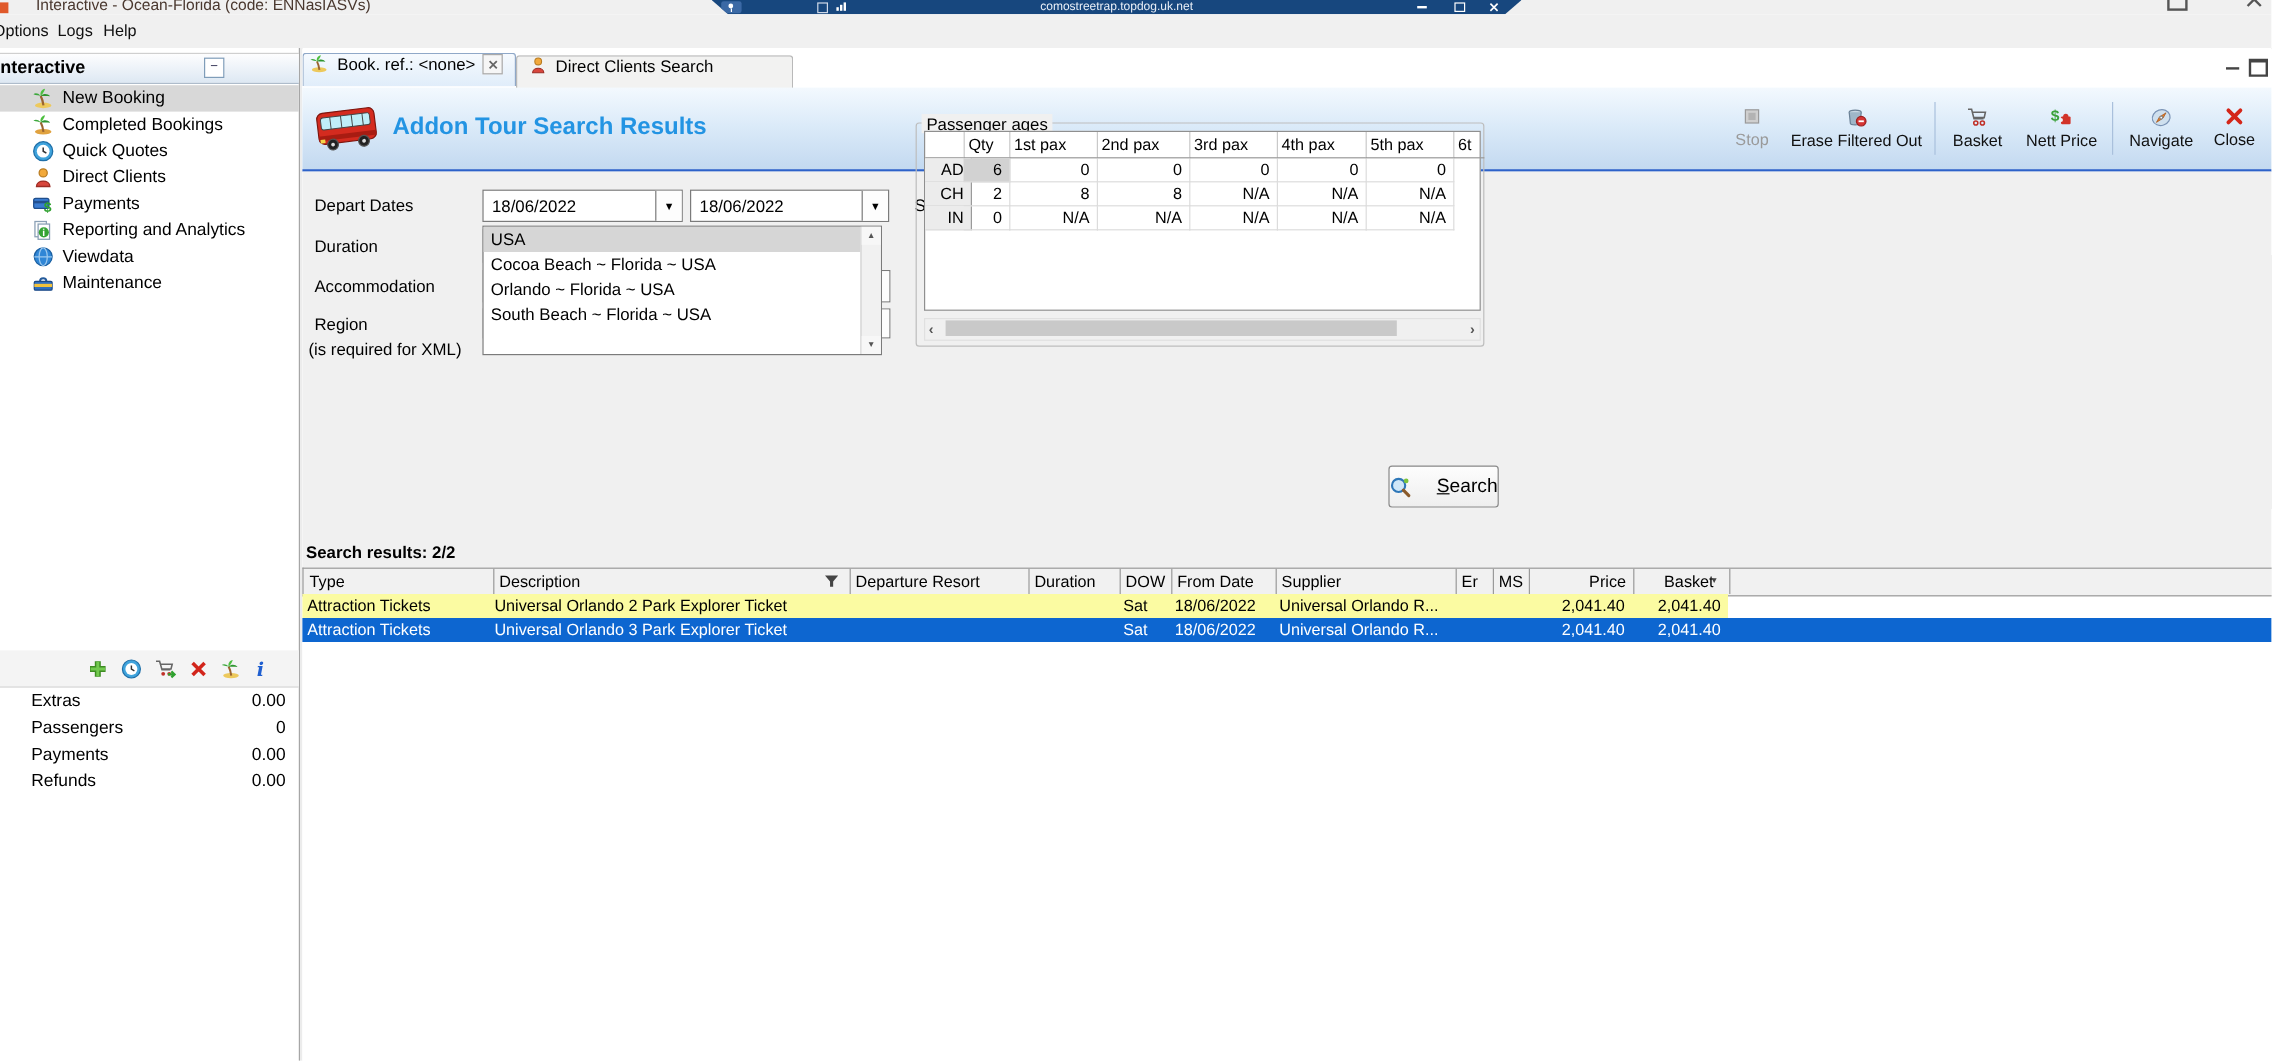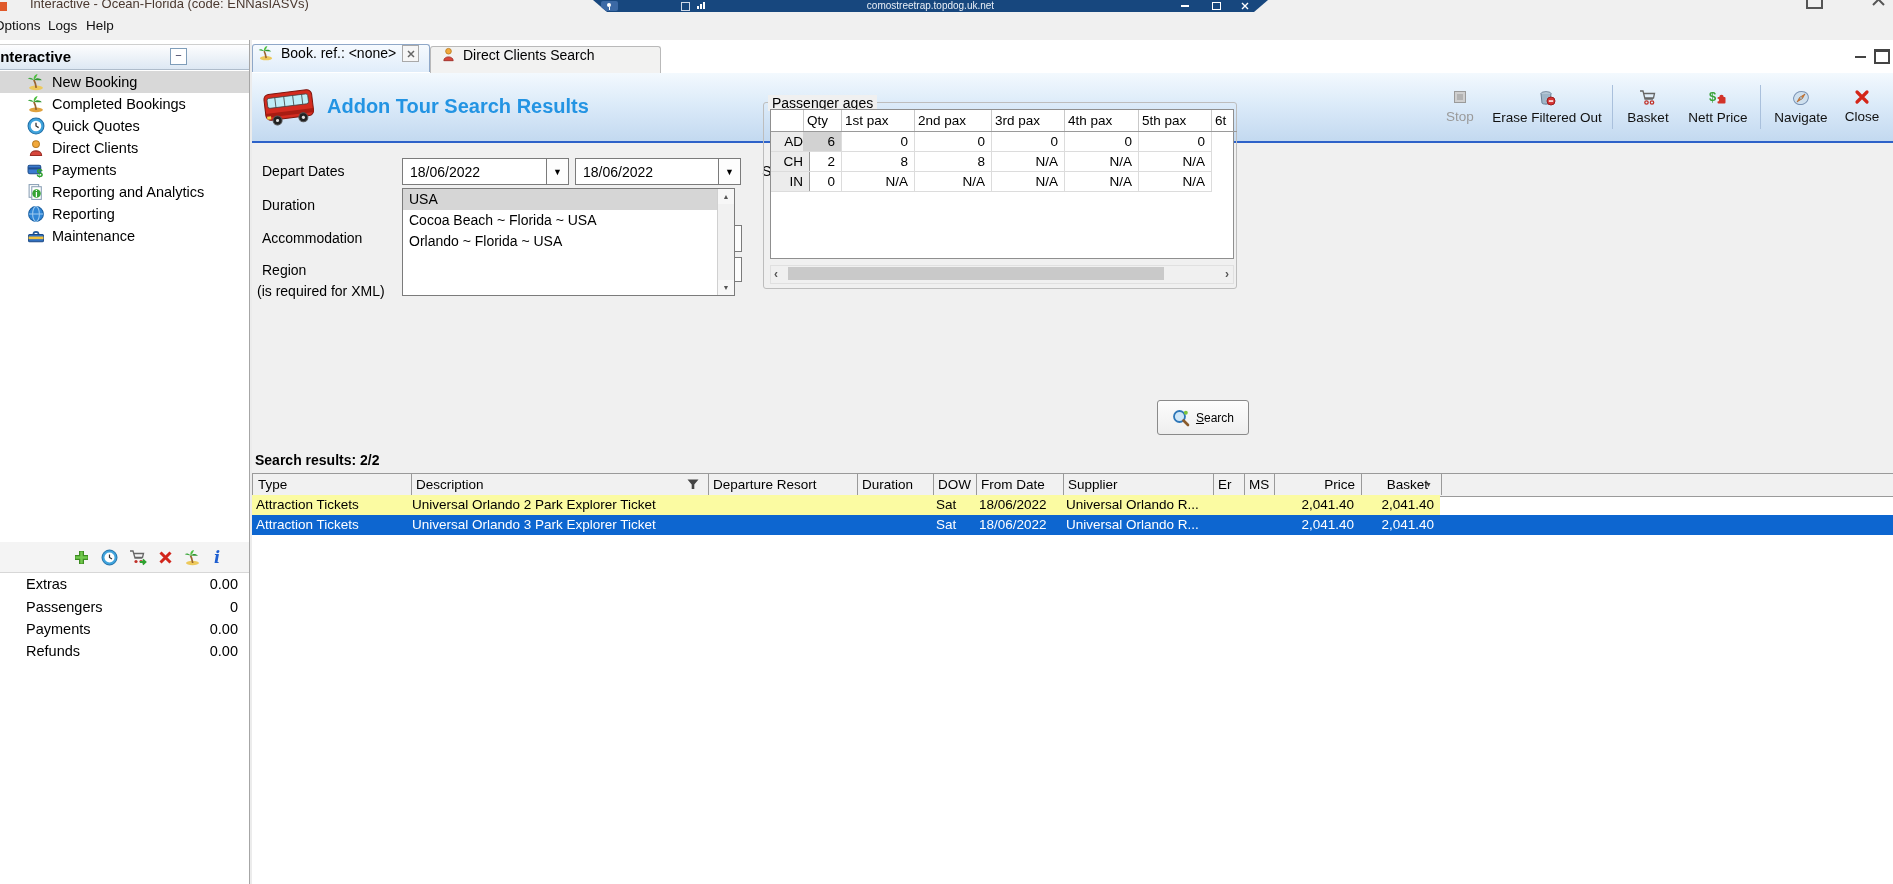--- a/index.html
+++ b/index.html
@@ -174,21 +174,21 @@
         <text x="7.8" y="13" font-size="8" font-weight="bold" fill="#fff">i</text>
       </svg>
     <span class="tx">Reporting and Analytics</span>
   </div>
   <div class="abs sideitem" style="top:163px">
     <svg class="ic" viewBox="0 0 17 17">
         <circle cx="8.5" cy="8.5" r="7" fill="#2f86d6" stroke="#1b5fa0"></circle>
         <ellipse cx="8.5" cy="8.5" rx="3.2" ry="7" fill="none" stroke="#9cc9ef"></ellipse>
         <line x1="1.5" y1="8.5" x2="15.5" y2="8.5" stroke="#9cc9ef"></line>
       </svg>
-    <span class="tx">Reporting</span>
+    <span class="tx">Viewdata</span>
   </div>
   <div class="abs sideitem" style="top:185px">
     <svg class="ic" viewBox="0 0 17 17">
         <path d="M6 7 C6 3.8 11 3.8 11 7" stroke="#245a9a" stroke-width="1.5" fill="none"></path>
         <rect x="1.5" y="7" width="14" height="7" rx="1" fill="#2f6fc0" stroke="#1c4a86"></rect>
         <rect x="1.5" y="9" width="14" height="2.5" fill="#f2c23c"></rect>
       </svg>
     <span class="tx">Maintenance</span>
   </div>
 
@@ -369,20 +369,21 @@
   <div class="combo" style="left:150px;top:217px;width:338px;height:23px">
     <span class="txt"></span>
     <span class="btn">▼</span>
   </div>
   <span class="flabel" style="left:5px;top:243px">(is required for XML)</span>
 
   <div class="abs listbox">
     <div class="litem" style="background:#d6d6d6;width:308px">USA</div>
     <div class="litem">Cocoa Beach ~ Florida ~ USA</div>
     <div class="litem">Orlando ~ Florida ~ USA</div>
+    <div class="litem">South Beach ~ Florida ~ USA</div>
     <div class="lsb">
       <div class="lsbbtn" style="top:0">▲</div>
       <div class="lsbbtn" style="bottom:0">▼</div>
     </div>
   </div>
 
   <span class="flabel" style="left:510px;top:123px">Search Type</span>
   <div class="combo" style="left:593px;top:118px;width:340px;height:25px">
     <span class="txt">Addon Tour Search</span>
     <span class="btn">▼</span>
@@ -426,21 +427,21 @@
     <div class="pc" style="left:293px;top:62px;width:68px">N/A</div>
     <div class="pc" style="left:367px;top:62px;width:67px">N/A</div>
   </div>
 
   <div class="abs hscroll">
     <div class="abs" style="left:3px;top:1px;font-size:12px;font-weight:bold;color:#555">‹</div>
     <div class="abs" style="left:17px;top:1px;width:376px;height:13px;background:#c9c9c9"></div>
     <div class="abs" style="right:4px;top:1px;font-size:12px;font-weight:bold;color:#555">›</div>
   </div>
 
-  <div class="abs" style="left:905px;top:360px;width:90px;height:33px;border:1px solid #8a8a8a;border-radius:3px;background:linear-gradient(#fdfdfd,#eeeeee);display:flex;align-items:center;justify-content:center;gap:6px;font-size:12px">
+  <div class="abs" style="left:905px;top:348px;width:90px;height:33px;border:1px solid #8a8a8a;border-radius:3px;background:linear-gradient(#fdfdfd,#eeeeee);display:flex;align-items:center;justify-content:space-between;gap:6px;font-size:16px">
     <svg width="18" height="18" viewBox="0 0 18 18">
         <circle cx="7.5" cy="7.5" r="5.5" fill="#cfe7f8" stroke="#2e77b8" stroke-width="1.8"></circle>
         <path d="M11.5 11.5 L16 16" stroke="#8a5a2a" stroke-width="2.6" stroke-linecap="round"></path>
         <circle cx="13.8" cy="3.8" r="2" fill="#7cc43d"></circle>
       </svg>
     <span><span class="u">S</span><span>earch</span></span>
   </div>
 
   <span class="abs" style="left:3px;top:412px;font-weight:bold;font-size:14px">Search results: 2/2</span>
 

